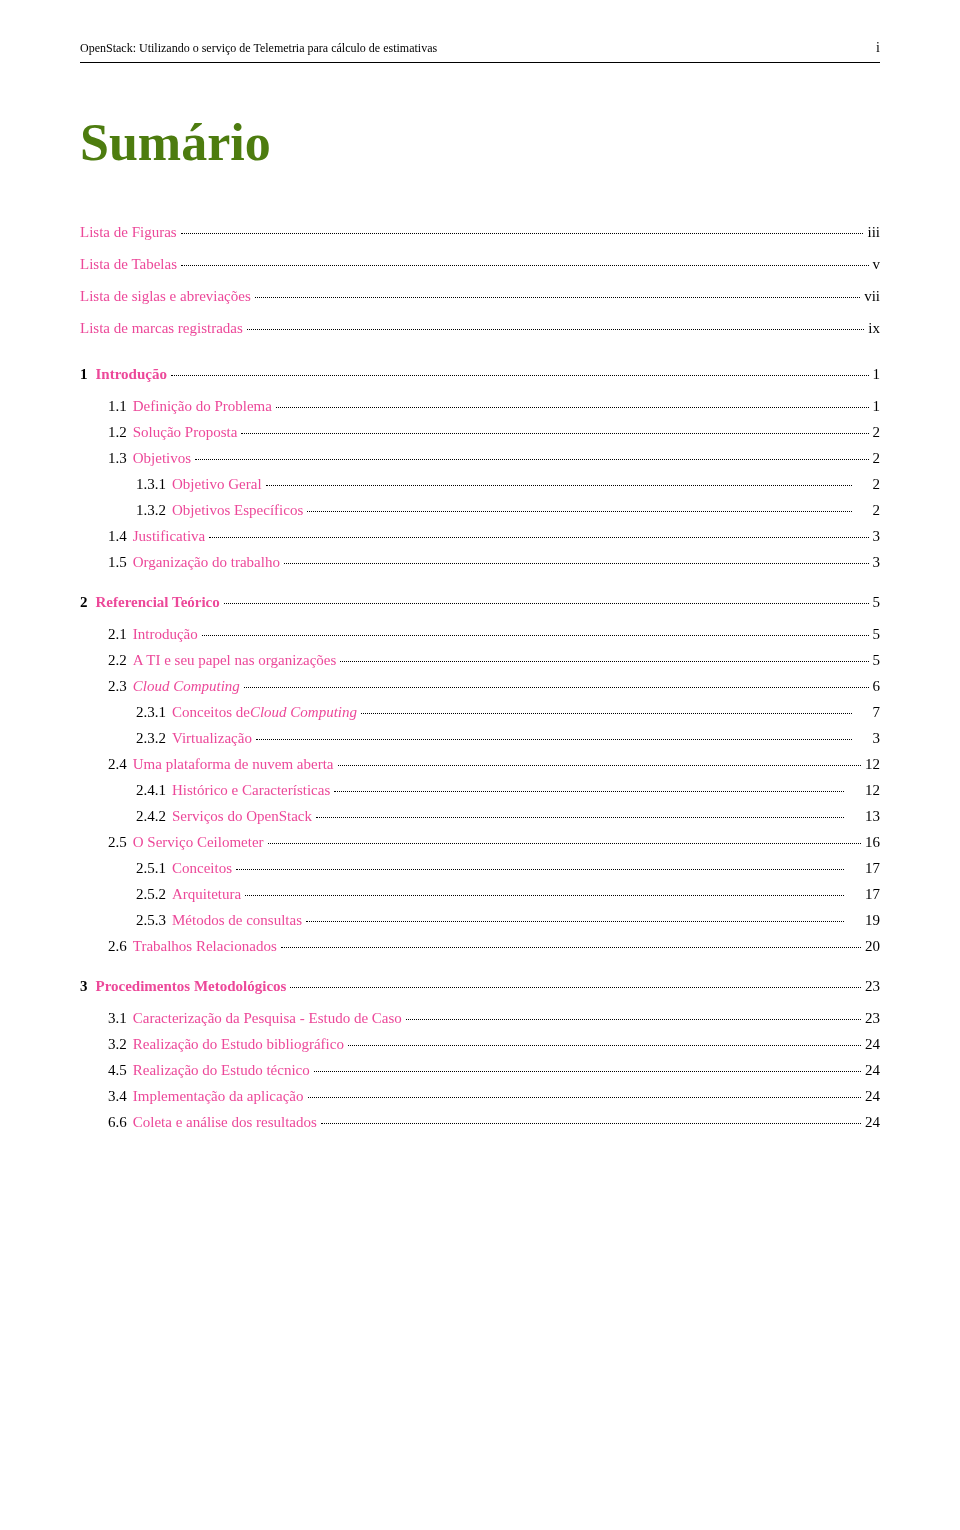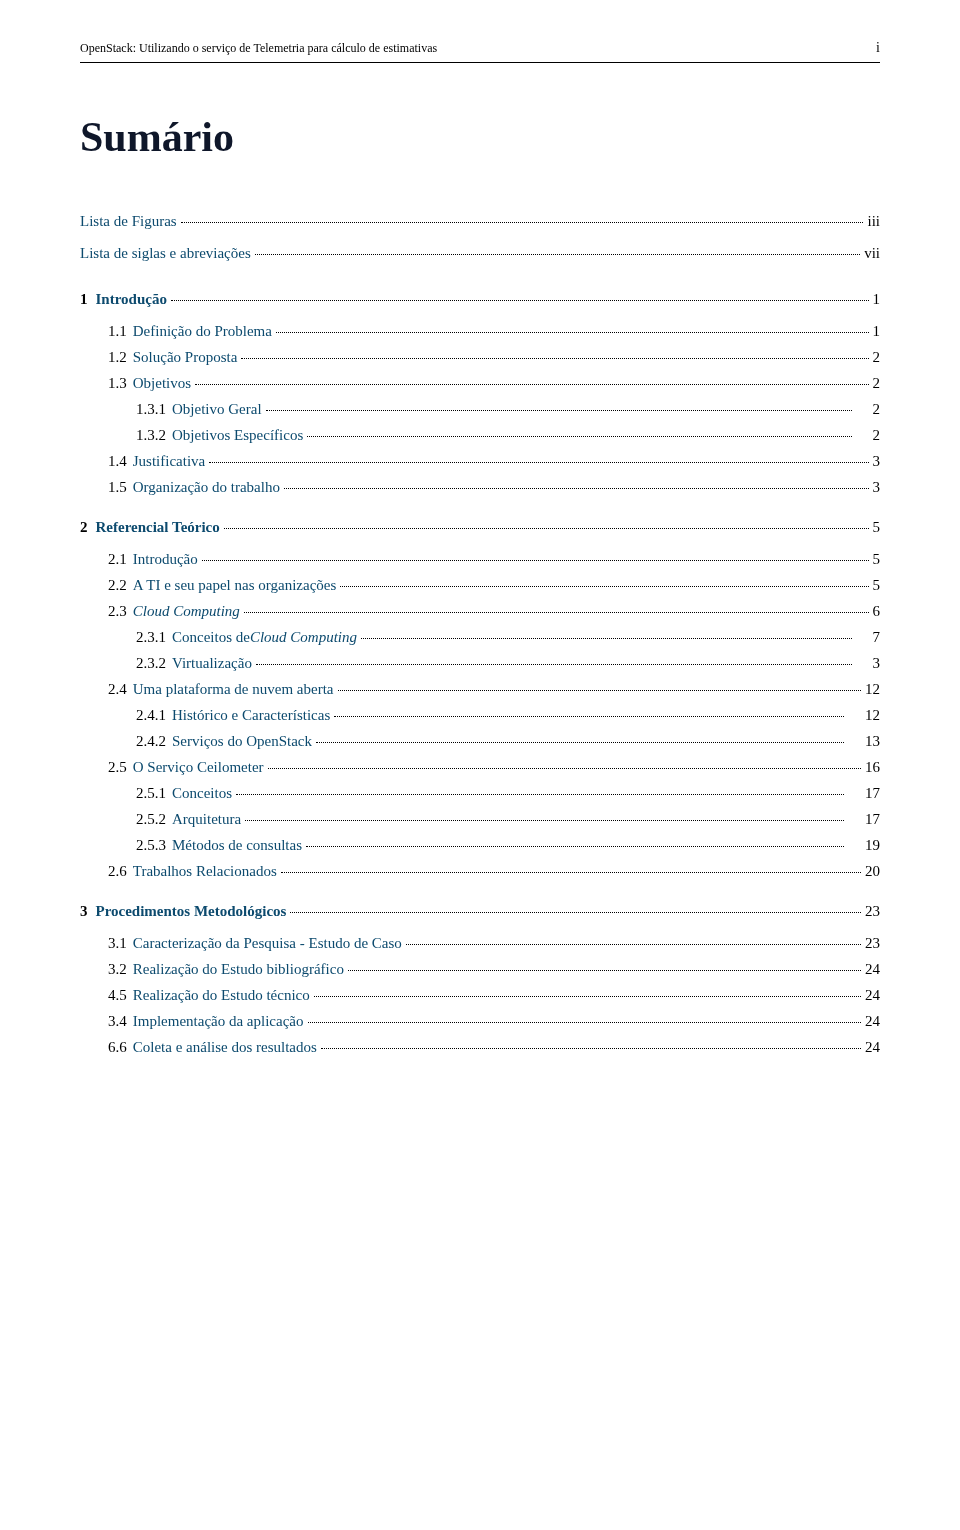--- a/index.html
+++ b/index.html
@@ -40,44 +40,44 @@
       font-size: 12px;
       color: #000;
     }
 
     .header-page {
       font-size: 14px;
       color: #000;
     }
 
     .section-title-main {
-      font-size: 42px;
+      font-size: 52px;
       font-weight: bold;
-      color: #0f172a;
+      color: #4d7c0f;
       margin-bottom: 48px;
       margin-top: 42px;
     }
 
     .toc-entry {
       display: flex;
       justify-content: space-between;
       align-items: baseline;
       margin-bottom: 4px;
       line-height: 1.6;
     }
 
     .toc-label {
       display: flex;
       align-items: baseline;
       flex: 1;
     }
 
     .toc-chapter-title {
       font-size: 15px;
-      color: #0c4a6e;
+      color: #ec4899;
     }
 
     .toc-dots {
       flex: 1;
       border-bottom: 1px dotted #000;
       margin: 0 4px;
       position: relative;
       bottom: 3px;
       min-width: 10px;
     }
@@ -151,24 +151,38 @@
     <div>
     <div class="toc-entry top-level-entry">
           <div class="toc-label ">
             <span class="toc-chapter-title">Lista de Figuras</span>
             <span class="toc-dots"></span>
           </div>
           <span class="toc-page">iii</span>
         </div>
         <div class="toc-entry top-level-entry">
           <div class="toc-label ">
+            <span class="toc-chapter-title">Lista de Tabelas</span>
+            <span class="toc-dots"></span>
+          </div>
+          <span class="toc-page">v</span>
+        </div>
+        <div class="toc-entry top-level-entry">
+          <div class="toc-label ">
             <span class="toc-chapter-title">Lista de siglas e abreviações</span>
             <span class="toc-dots"></span>
           </div>
           <span class="toc-page">vii</span>
+        </div>
+        <div class="toc-entry top-level-entry">
+          <div class="toc-label ">
+            <span class="toc-chapter-title">Lista de marcas registradas</span>
+            <span class="toc-dots"></span>
+          </div>
+          <span class="toc-page">ix</span>
         </div>
         <div class="group-spacer"></div>
       </div>
 
     <div>
     <div class="toc-entry top-level-entry">
           <div class="toc-label ">
             <span class="chapter-number">1</span>
             <span class="chapter-heading toc-chapter-title">Introdução</span>
             <span class="toc-dots"></span>

